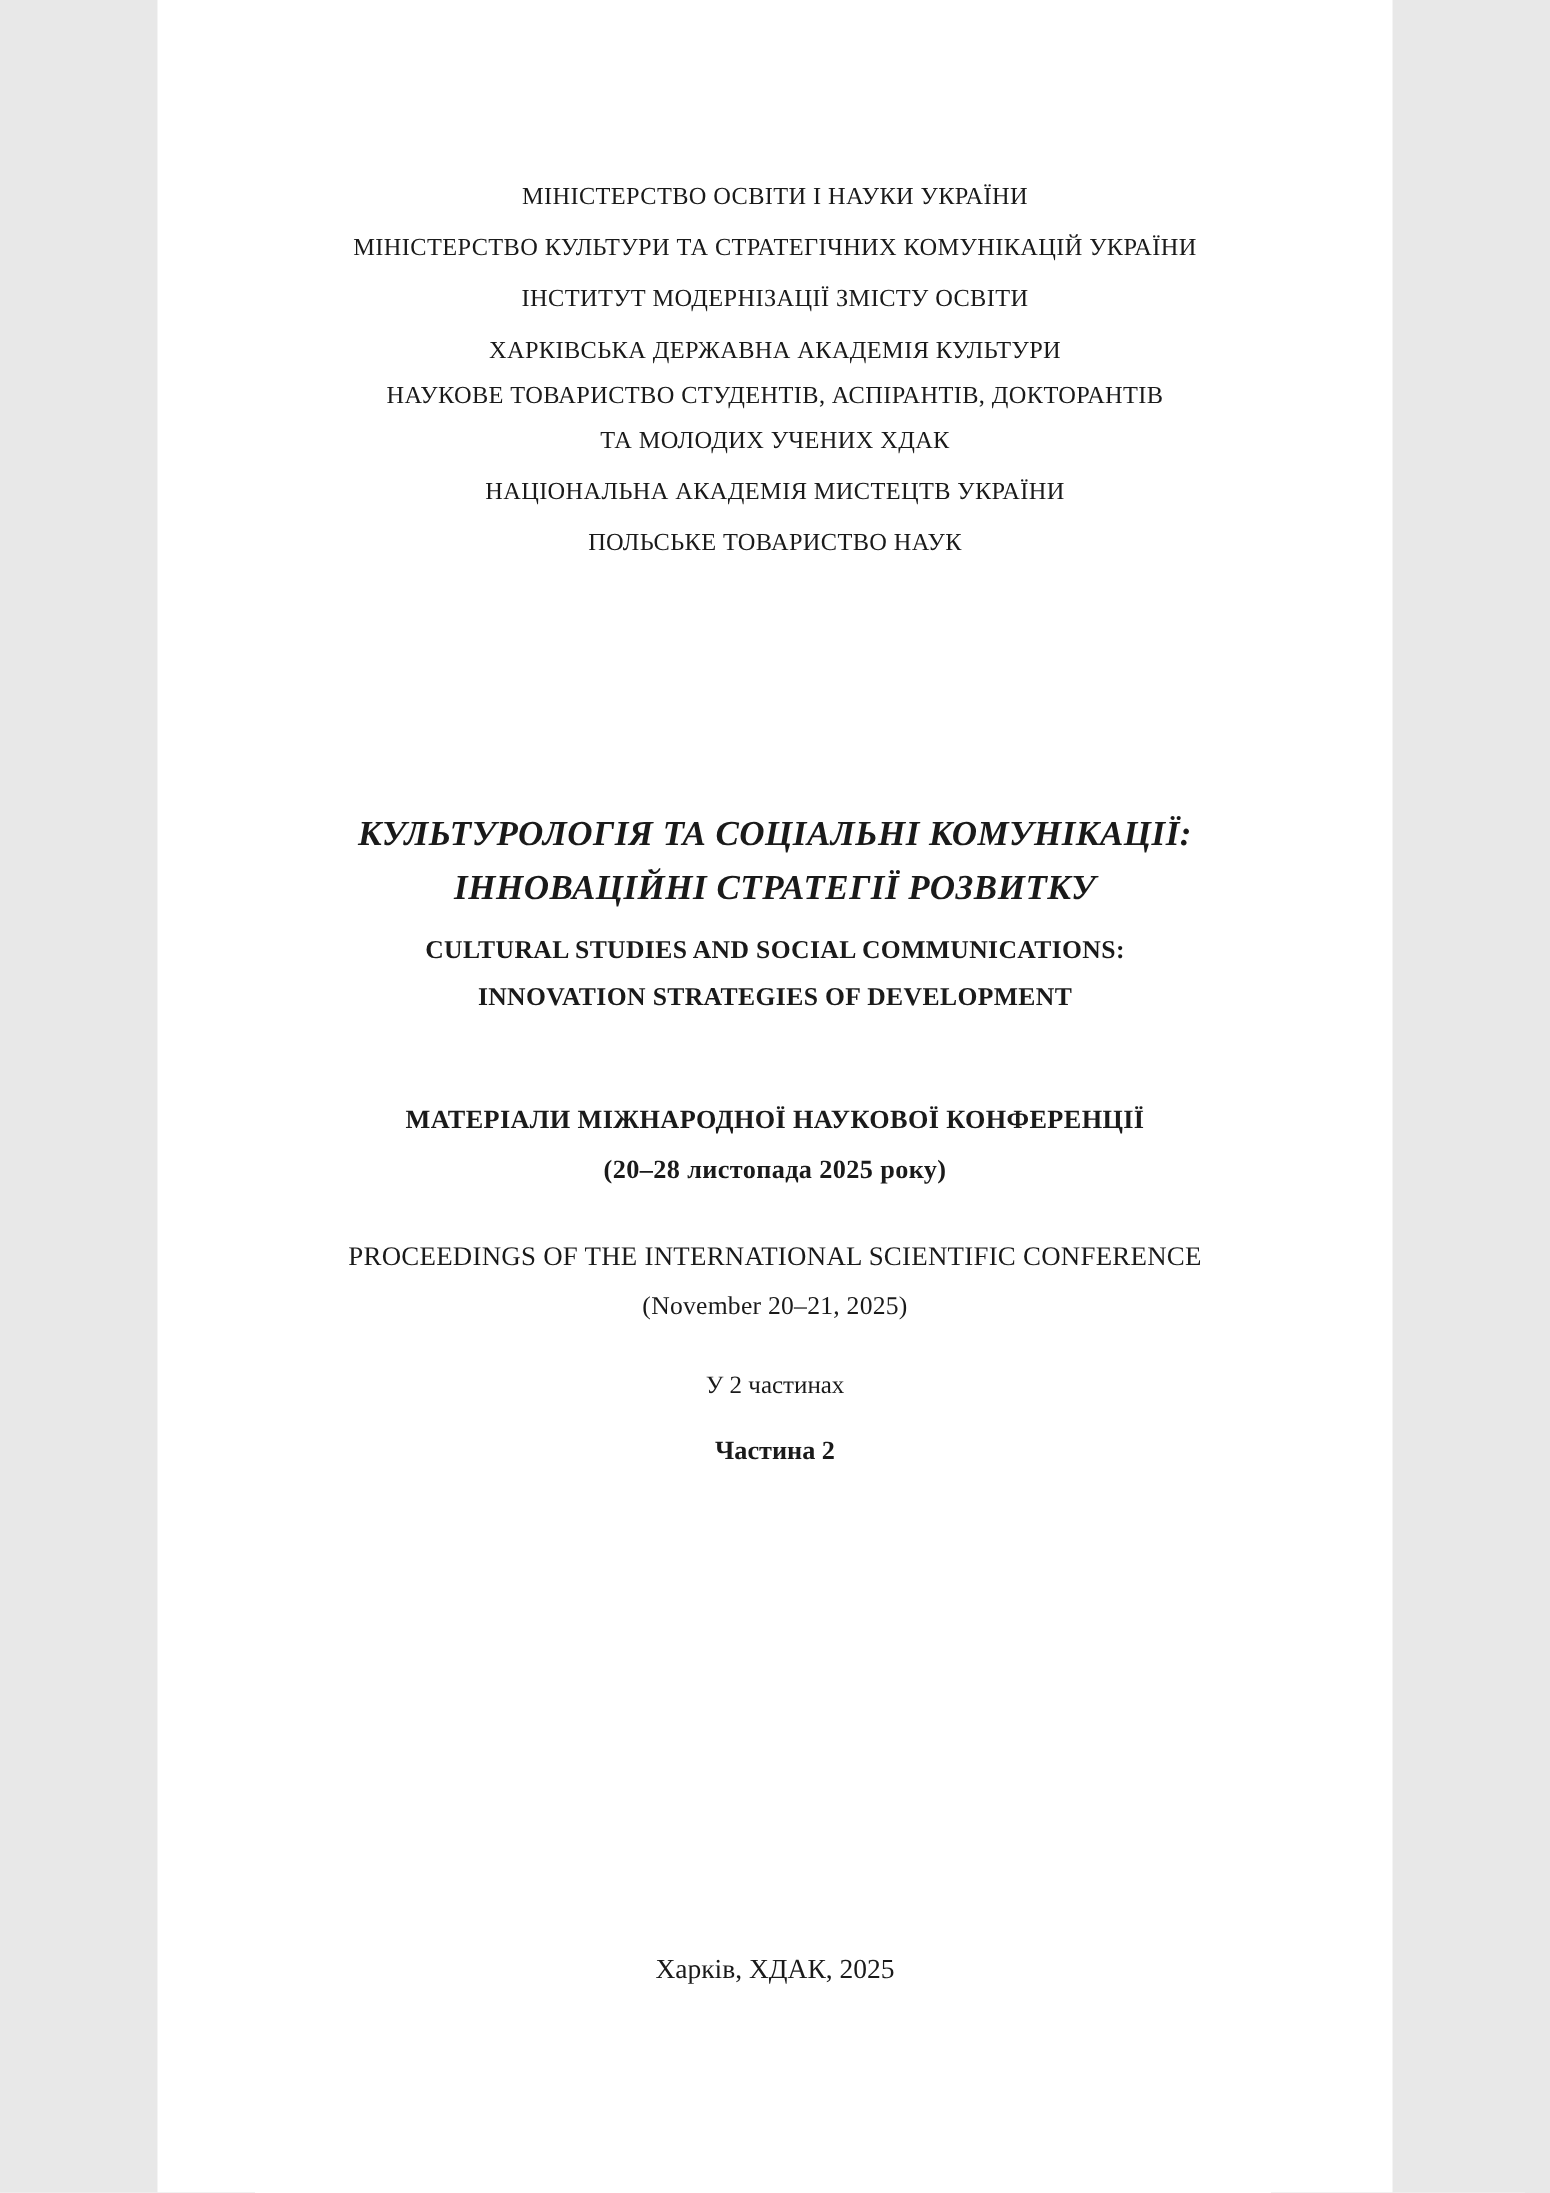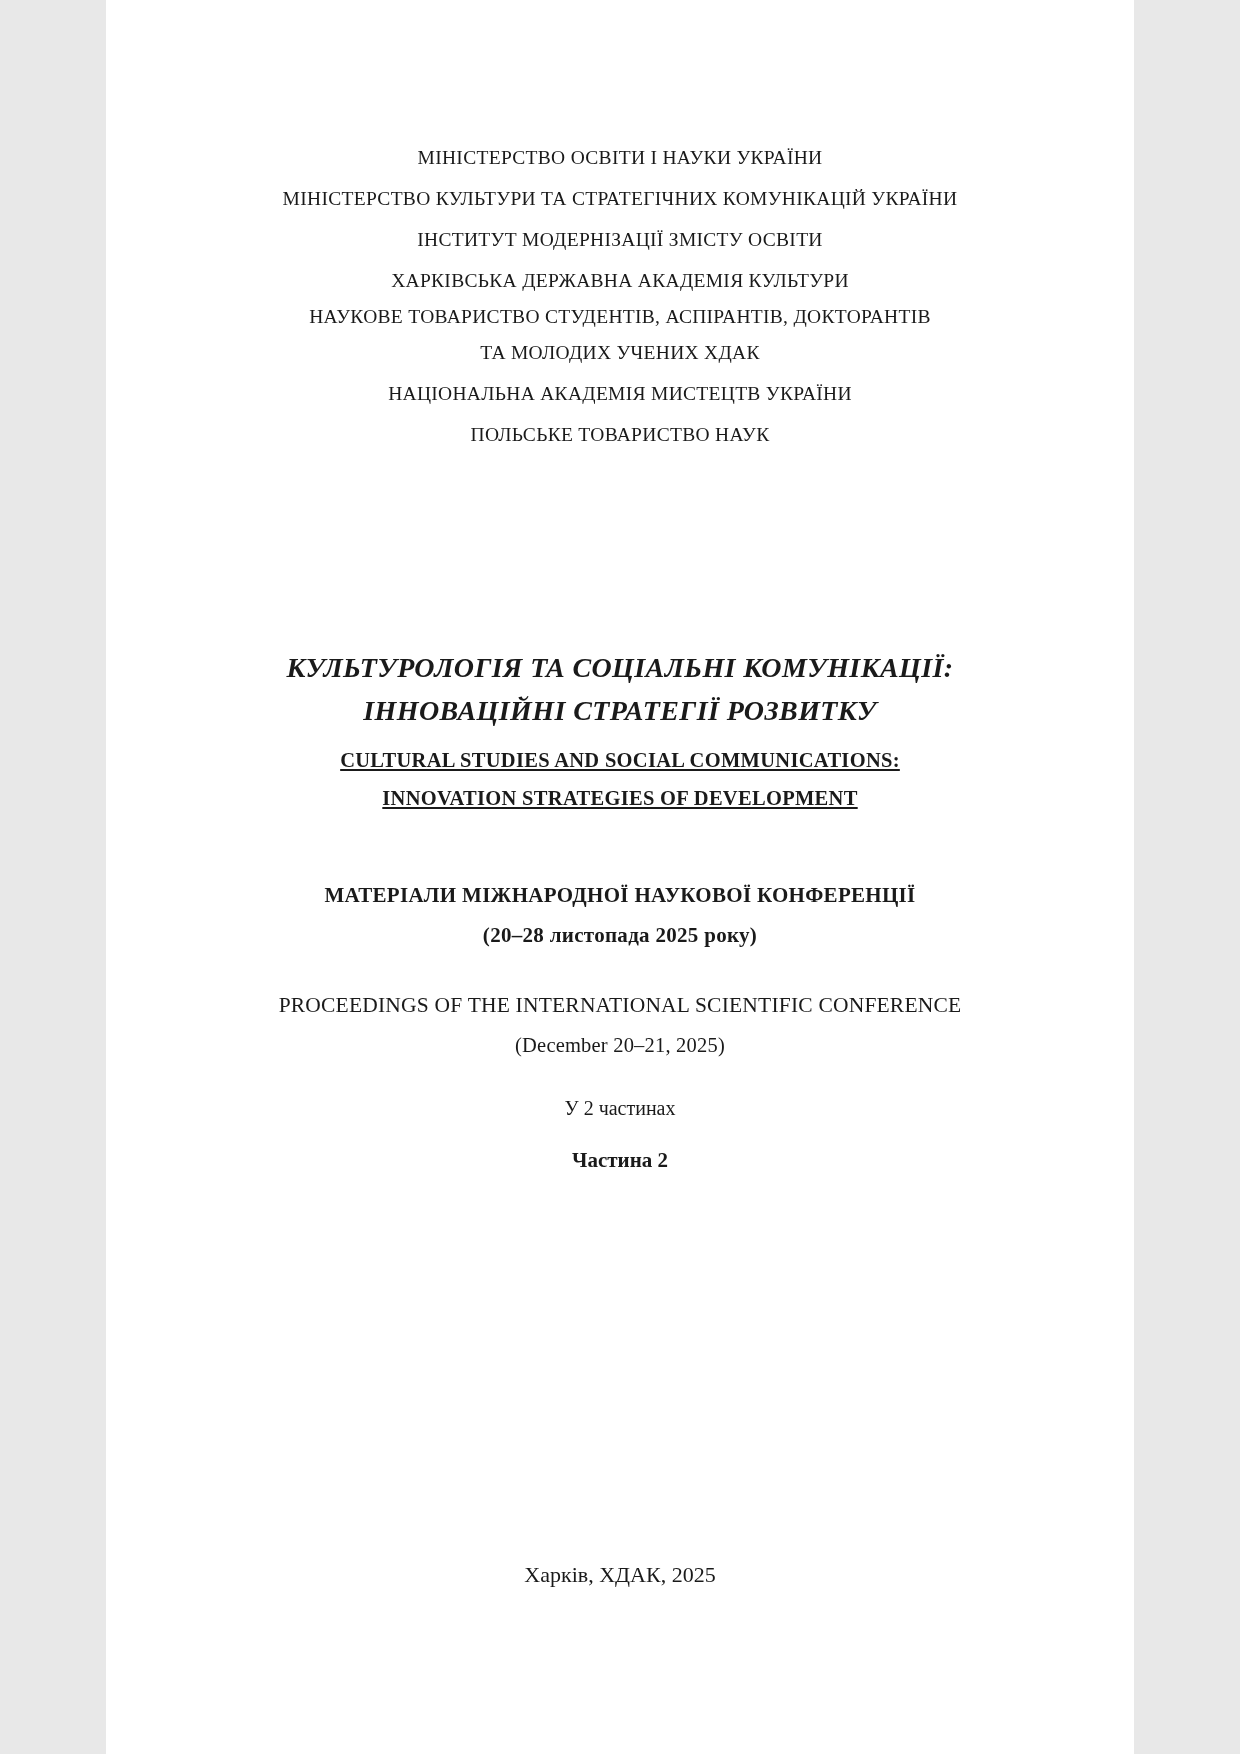--- a/index.html
+++ b/index.html
@@ -10,21 +10,20 @@
   }
   .page {
     position: relative;
     width: 988px;
     height: 1754px;
     margin: 0 auto;
     background: #ffffff;
     color: #1a1a1a;
     font-family: "Liberation Serif", "DejaVu Serif", serif;
     overflow: hidden;
-    padding-left: 40px;
   }
   .centered {
     position: absolute;
     left: 0;
     width: 100%;
     text-align: center;
   }
   
   .org-block { top: 137px; }
   .org-line {
@@ -104,33 +103,33 @@
     <div class="org-line wrap-cont">ТА МОЛОДИХ УЧЕНИХ ХДАК</div>
     <div class="org-line">НАЦІОНАЛЬНА АКАДЕМІЯ МИСТЕЦТВ УКРАЇНИ</div>
     <div class="org-line">ПОЛЬСЬКЕ ТОВАРИСТВО НАУК</div>
   </header>
 
   <h1 class="centered title-uk" style="margin:0;">
     <div>КУЛЬТУРОЛОГІЯ ТА СОЦІАЛЬНІ КОМУНІКАЦІЇ:</div>
     <div>ІННОВАЦІЙНІ СТРАТЕГІЇ РОЗВИТКУ</div>
   </h1>
 
-  <h2 class="centered title-en" style="margin:0;text-decoration:underline;">
+  <h2 class="centered title-en" style="margin:0;">
     <div>CULTURAL STUDIES AND SOCIAL COMMUNICATIONS:</div>
     <div>INNOVATION STRATEGIES OF DEVELOPMENT</div>
   </h2>
 
   <div class="centered conf-uk">
     <div>МАТЕРІАЛИ МІЖНАРОДНОЇ НАУКОВОЇ КОНФЕРЕНЦІЇ</div>
     <div class="dates">(20–28 листопада 2025 року)</div>
   </div>
 
   <div class="centered conf-en">
     <div>PROCEEDINGS OF THE INTERNATIONAL SCIENTIFIC CONFERENCE</div>
-    <div class="dates">(December 20–21, 2025)</div>
+    <div class="dates">(November 20–21, 2025)</div>
   </div>
 
   <div class="centered parts-count">У 2 частинах</div>
 
   <div class="centered part-number">Частина 2</div>
 
   <div class="centered imprint">Харків, ХДАК, 2025</div>
 
 </div>
 

